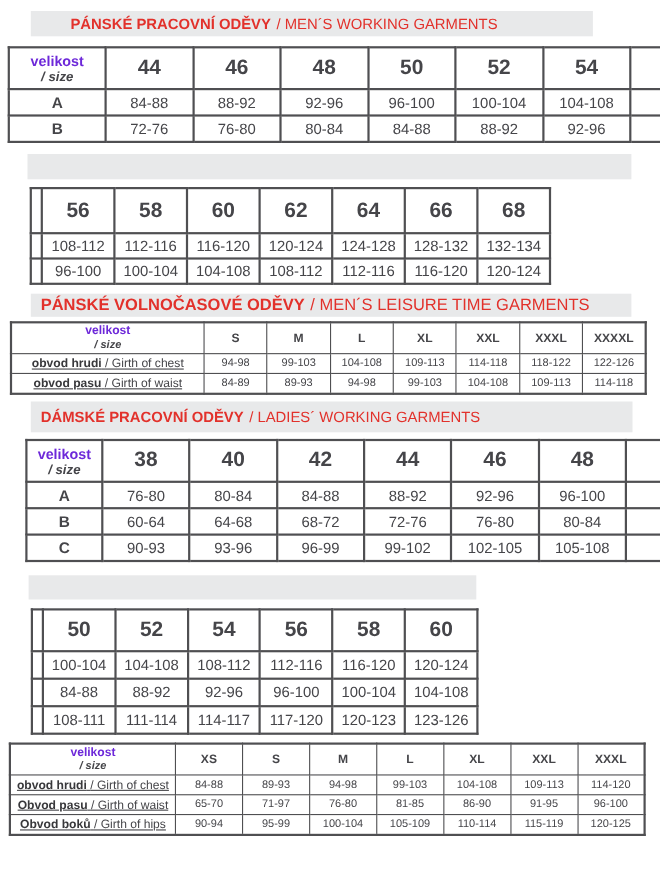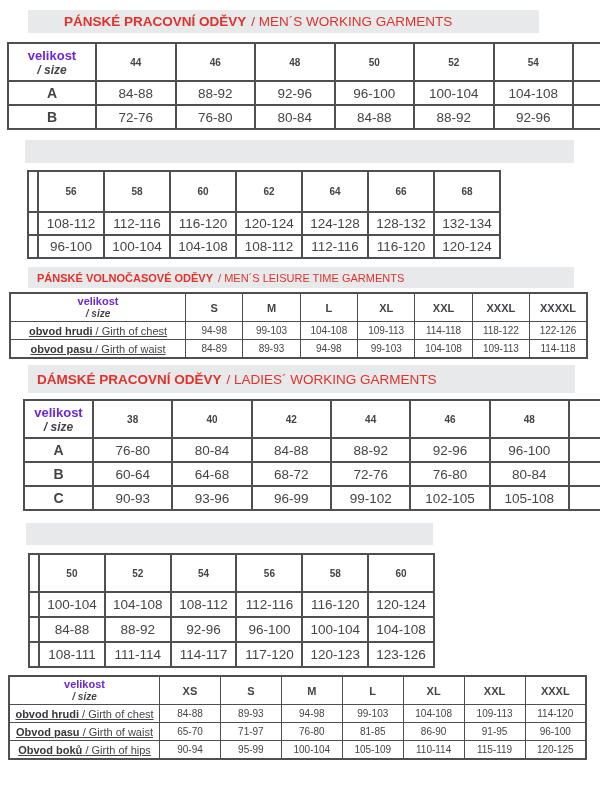--- a/index.html
+++ b/index.html
@@ -5,28 +5,28 @@
   html,body{margin:0;padding:0;}
   body{
     width:600px;height:800px;overflow:hidden;position:relative;background:#ffffff;
     font-family:"Liberation Sans",sans-serif;
   }
   .bar{position:absolute;background:var(--bar,#e8e9ea);}
   .titlebar{display:flex;align-items:center;padding-left:9px;box-sizing:border-box;white-space:nowrap;}
   .t-cz{color:var(--red,#e2312b);font-weight:bold;}
   .t-en{color:var(--red,#e2312b);font-weight:normal;margin-left:5px;}
   .fs13{font-size:13.5px;}
-  .fs11{font-size:11px;text-align:right;}
+  .fs11{font-size:15px;text-align:right;}
 
   table.tbl{position:absolute;border-collapse:collapse;table-layout:fixed;background:#fff;}
   .tbl th,.tbl td{border:2px solid var(--border,#4f4f52);text-align:center;vertical-align:middle;padding:0;color:var(--text,#454549);}
   .tbl-sm th,.tbl-sm td{border-width:1px;}
   table.tbl-sm{border:2px solid var(--border,#4f4f52);}
 
-  .sz{font-weight:bold;font-size:10px;color:#38383b;}
+  .sz{font-weight:bold;font-size:19px;color:#38383b;}
   .val{font-size:13.5px;font-weight:normal;}
   .rl{font-weight:bold;font-size:14px;color:#38383b;}
   .hl1{font-weight:bold;font-size:13px;color:#6d28d9;line-height:15px;}
   .hl2{font-size:12px;line-height:14px;font-style:italic;}
   .tbl-sm .sz{font-size:11px;}
   .tbl-sm .val{font-size:10px;}
   .tbl-sm .hl1{font-size:11px;line-height:13px;}
   .tbl-sm .hl2{font-size:10px;line-height:12px;}
   .rls{font-size:11px;text-decoration:underline;}
   .b{font-weight:bold;color:#38383b;}

